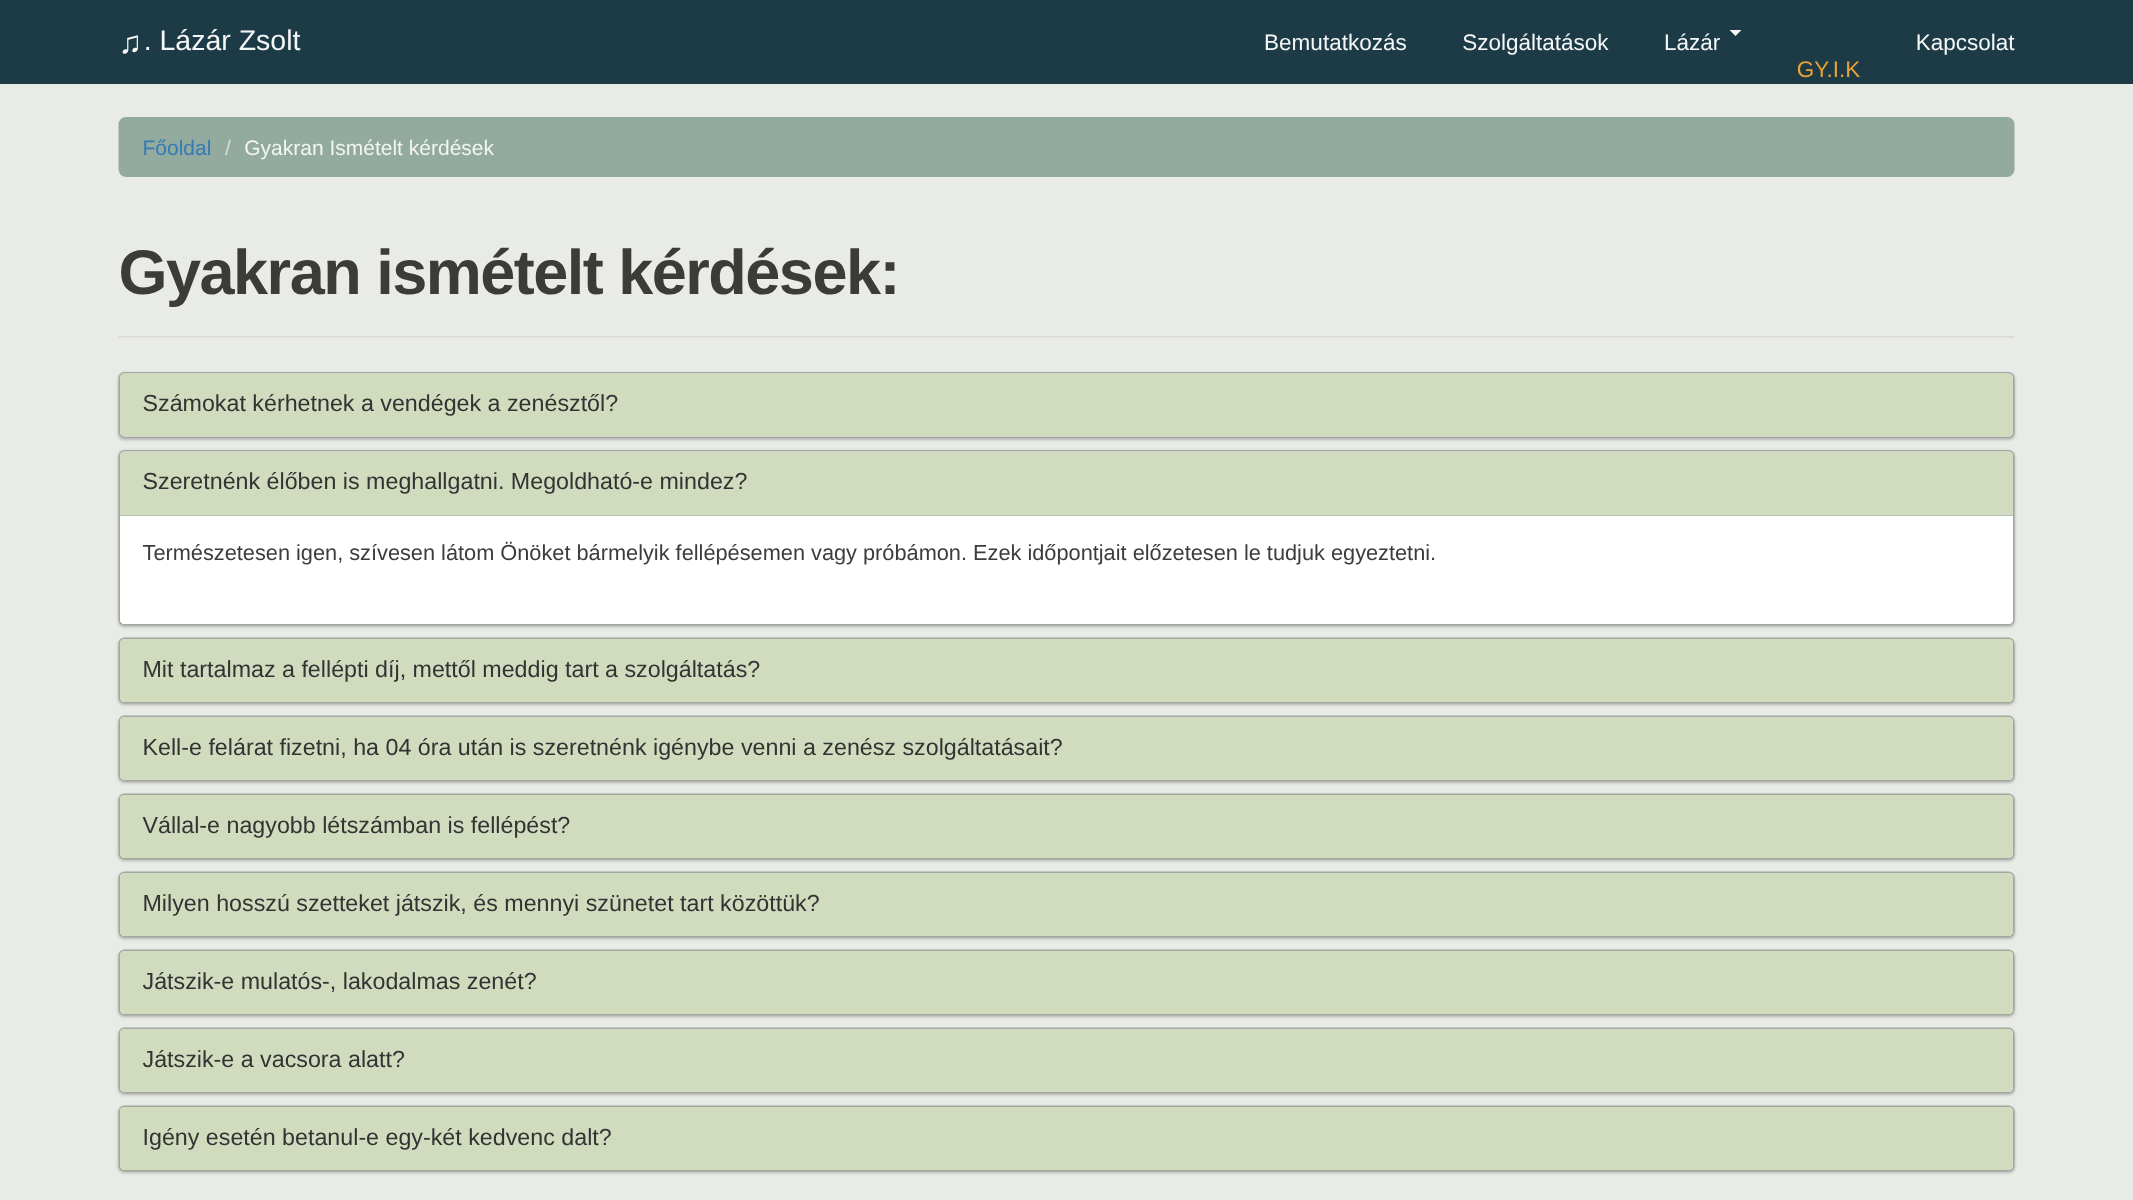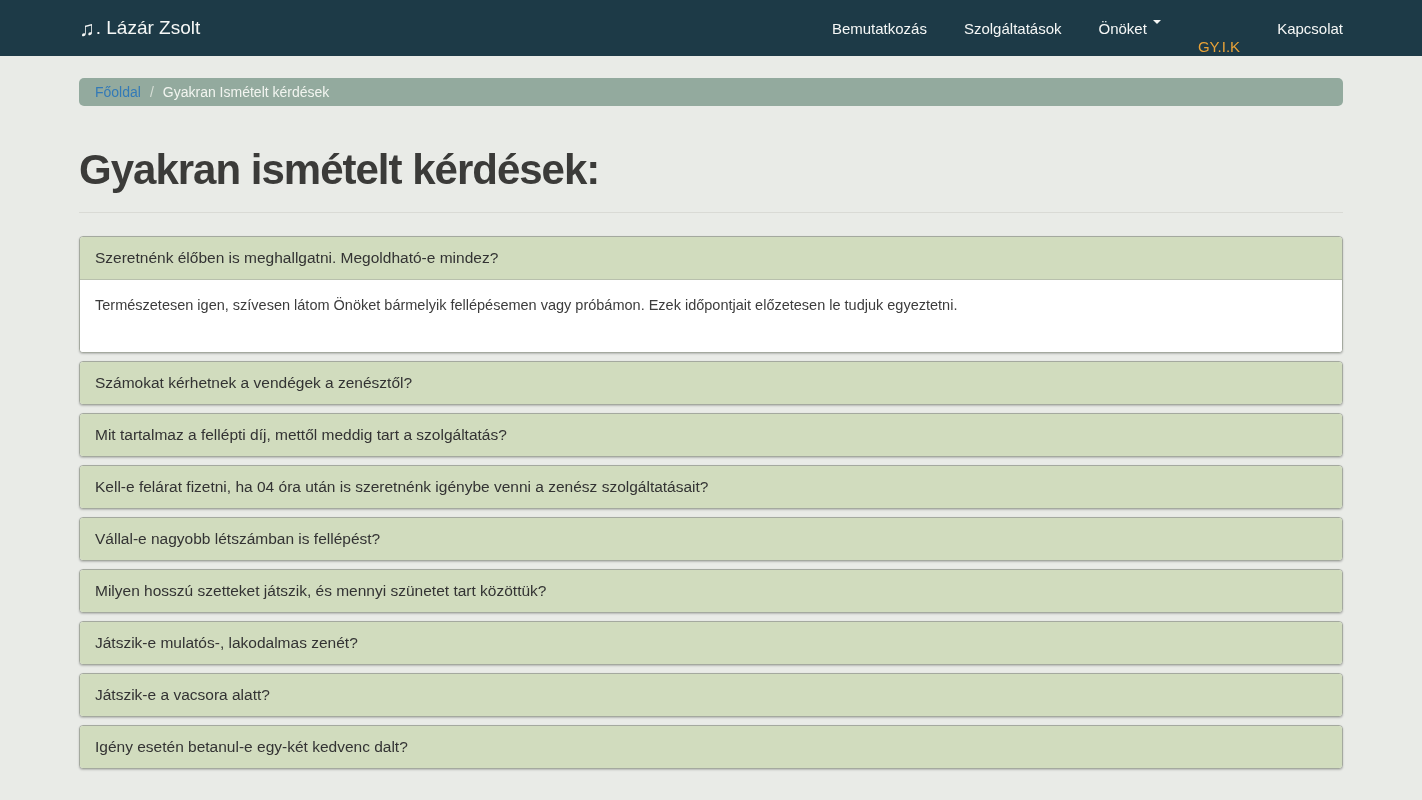--- a/index.html
+++ b/index.html
@@ -43,21 +43,21 @@
   }
   .nav-links li.active{color:var(--navbar-active);margin-top:36px;}
   .caret{
     width:0;height:0;display:inline-block;
     border-left:4px solid transparent;border-right:4px solid transparent;
     border-top:4px solid var(--navbar-link);
   }
 
   
   .breadcrumb{
-    margin-top:22px;height:28px;border-radius:5px;
+    margin-top:22px;height:40px;border-radius:5px;
     background:var(--breadcrumb-bg);
     display:flex;align-items:center;padding:0 16px;
     font-size:14px;gap:9px;
   }
   .breadcrumb .bc-link{color:var(--breadcrumb-link);cursor:pointer;text-decoration:none;}
   .breadcrumb .bc-sep{color:#d6ded6;}
   .breadcrumb .bc-current{color:var(--breadcrumb-current);}
 
   
   h1.page-title{
@@ -100,21 +100,21 @@
         <span>. Lázár Zsolt</span>
     </a>
     <ul class="nav-links" id="nav-list">
         <li>
           <span>Bemutatkozás</span>
         </li>
         <li>
           <span>Szolgáltatások</span>
         </li>
         <li>
-          <span>Önöket</span>
+          <span>Lázár</span>
           <span class="caret"></span>
         </li>
         <li class="active">
           <span>GY.I.K</span>
         </li>
         <li>
           <span>Kapcsolat</span>
         </li>
       </ul>
   </div>
@@ -125,25 +125,25 @@
     <a class="bc-link">Főoldal</a>
     <span class="bc-sep">/</span>
     <span class="bc-current">Gyakran Ismételt kérdések</span>
   </div>
 
   <h1 class="page-title">Gyakran ismételt kérdések:</h1>
   <hr class="title-rule">
 
   <div class="faq-list" id="faq-list">
       <div class="panel">
+        <div class="panel-heading">Számokat kérhetnek a vendégek a zenésztől?</div>
+      </div>
+      <div class="panel">
         <div class="panel-heading">Szeretnénk élőben is meghallgatni. Megoldható-e mindez?</div>
         <div class="panel-body">Természetesen igen, szívesen látom Önöket bármelyik fellépésemen vagy próbámon. Ezek időpontjait előzetesen le tudjuk egyeztetni.</div>
-      </div>
-      <div class="panel">
-        <div class="panel-heading">Számokat kérhetnek a vendégek a zenésztől?</div>
       </div>
       <div class="panel">
         <div class="panel-heading">Mit tartalmaz a fellépti díj, mettől meddig tart a szolgáltatás?</div>
       </div>
       <div class="panel">
         <div class="panel-heading">Kell-e felárat fizetni, ha 04 óra után is szeretnénk igénybe venni a zenész szolgáltatásait?</div>
       </div>
       <div class="panel">
         <div class="panel-heading">Vállal-e nagyobb létszámban is fellépést?</div>
       </div>

